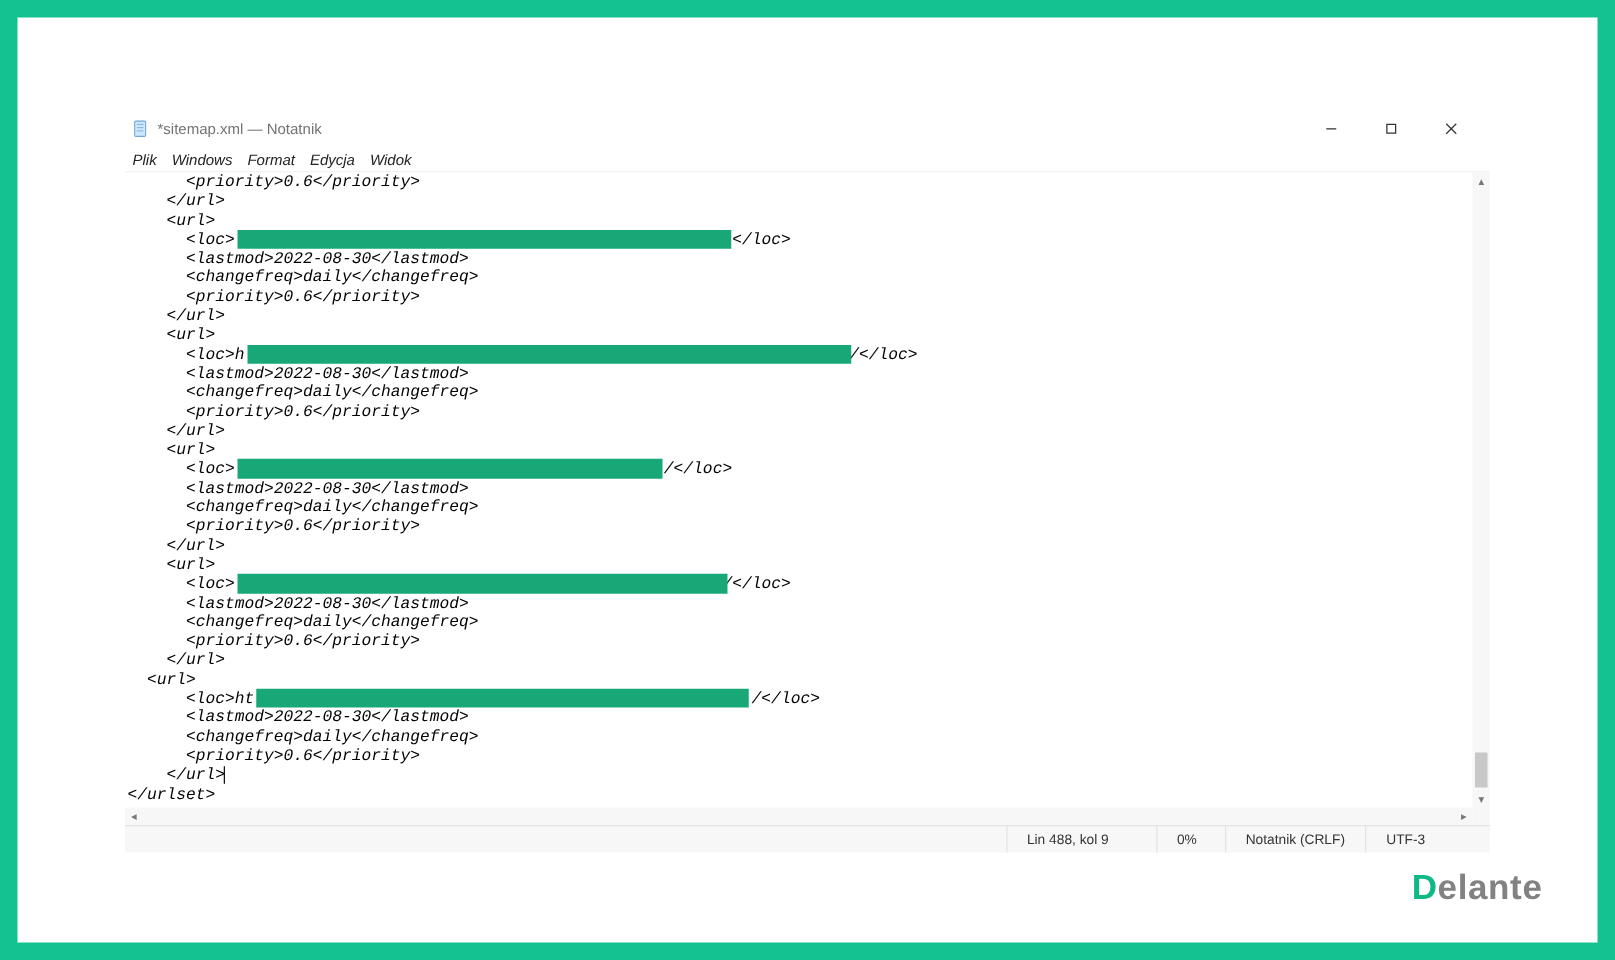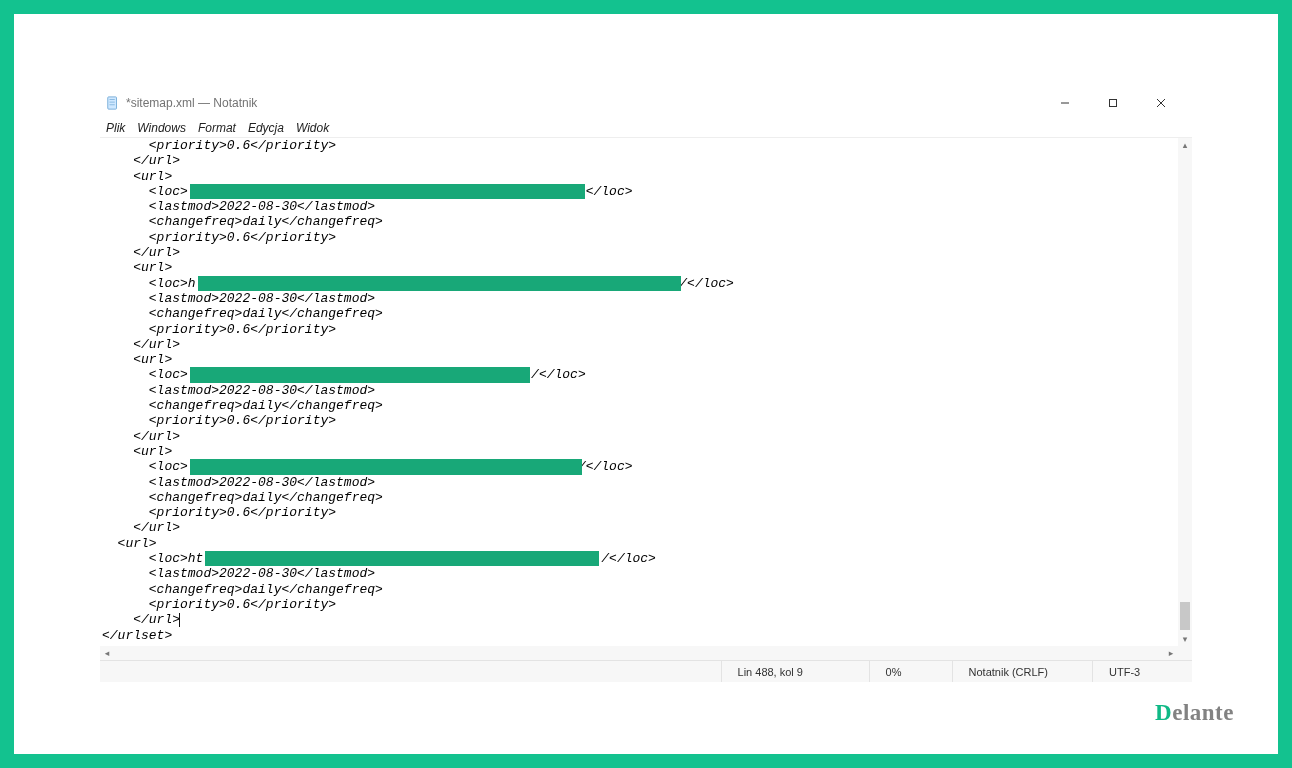--- a/index.html
+++ b/index.html
@@ -148,40 +148,39 @@
     background: #f7f7f7;
   }
   .statusbar {
     height: 22px;
     border-top: 1px solid #e3e3e3;
     background: #f7f7f7;
     display: flex;
     align-items: center;
     font-size: 11px;
     color: #333;
-    gap: 28px;
   }
   .status-spacer { flex: 1; }
   .status-cell {
     padding: 0 16px;
     height: 100%;
     display: flex;
     align-items: center;
     border-left: 1px solid #e3e3e3;
   }
   .status-cell.first { border-left: 1px solid #e3e3e3; }
   .brand {
     position: absolute;
     right: 22px;
     bottom: 6px;
-    font-size: 23px;
+    font-size: 28px;
     font-weight: 600;
     color: #828282;
     letter-spacing: 0.5px;
-    font-family: Liberation Serif, serif;
+    font-family: Liberation Sans, sans-serif;
   }
   .brand .d { color: #0fb986; font-weight: 700; }
   .cursor {
     display: inline-block;
     border-right: 1px solid #111;
     height: 14px;
     vertical-align: middle;
     margin-left: -1px;
   }
 </style>

